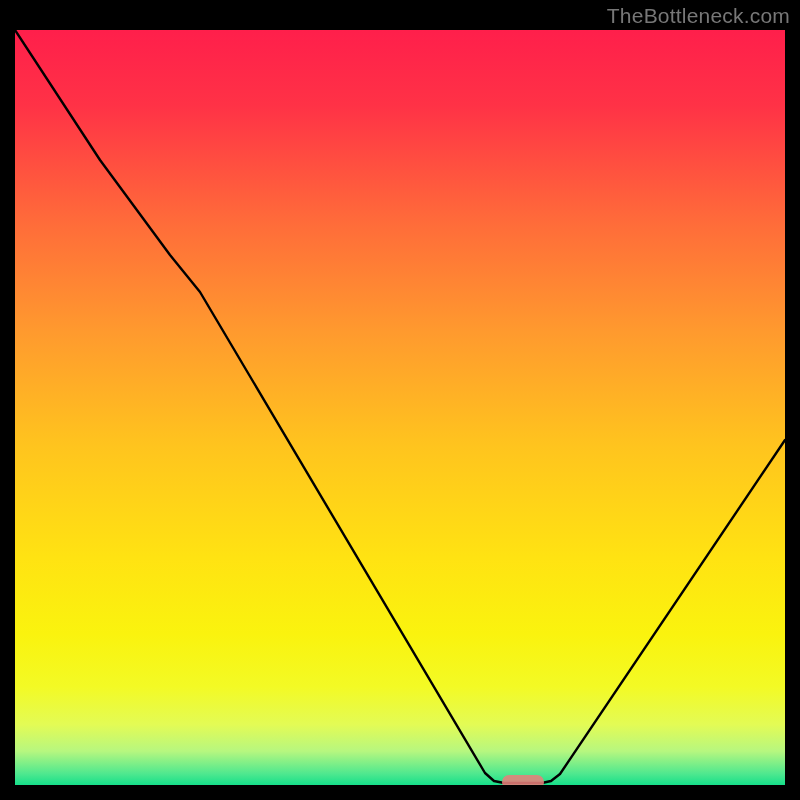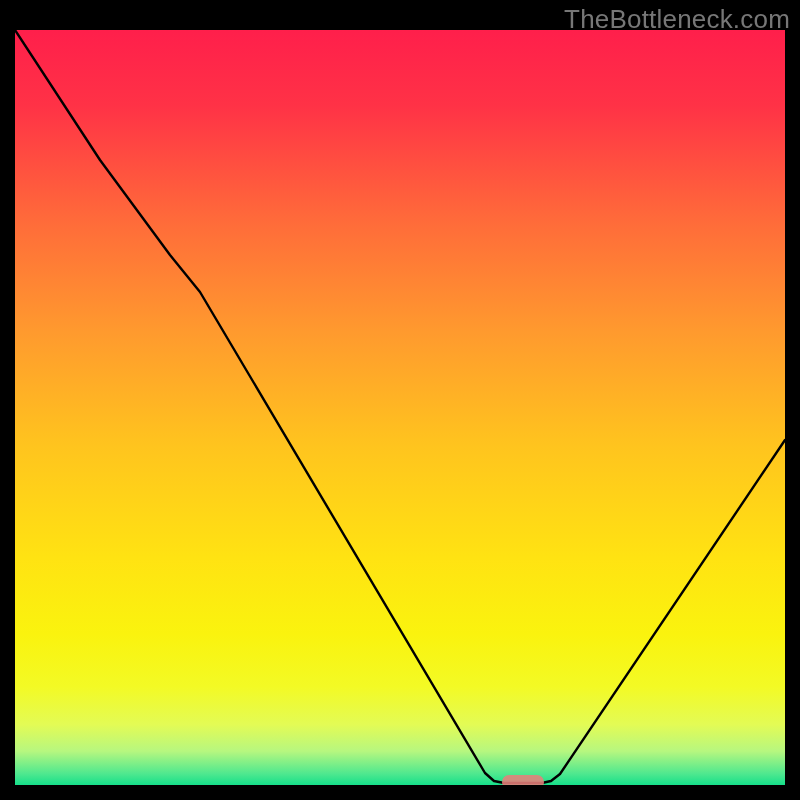--- a/index.html
+++ b/index.html
@@ -47,21 +47,21 @@
     height: 14px;
     border-radius: 8px;
     transform: translate(-50%, -50%);
     opacity: 0.88;
   }
   .watermark {
     position: absolute;
     top: 4px;
     right: 10px;
     color: #777;
-    font-size: 26px;
+    font-size: 21px;
     letter-spacing: 0.2px;
   }
 </style>
 </head>
 <body>
 
 <div class="frame">
 
   <div class="plot-area">
 

